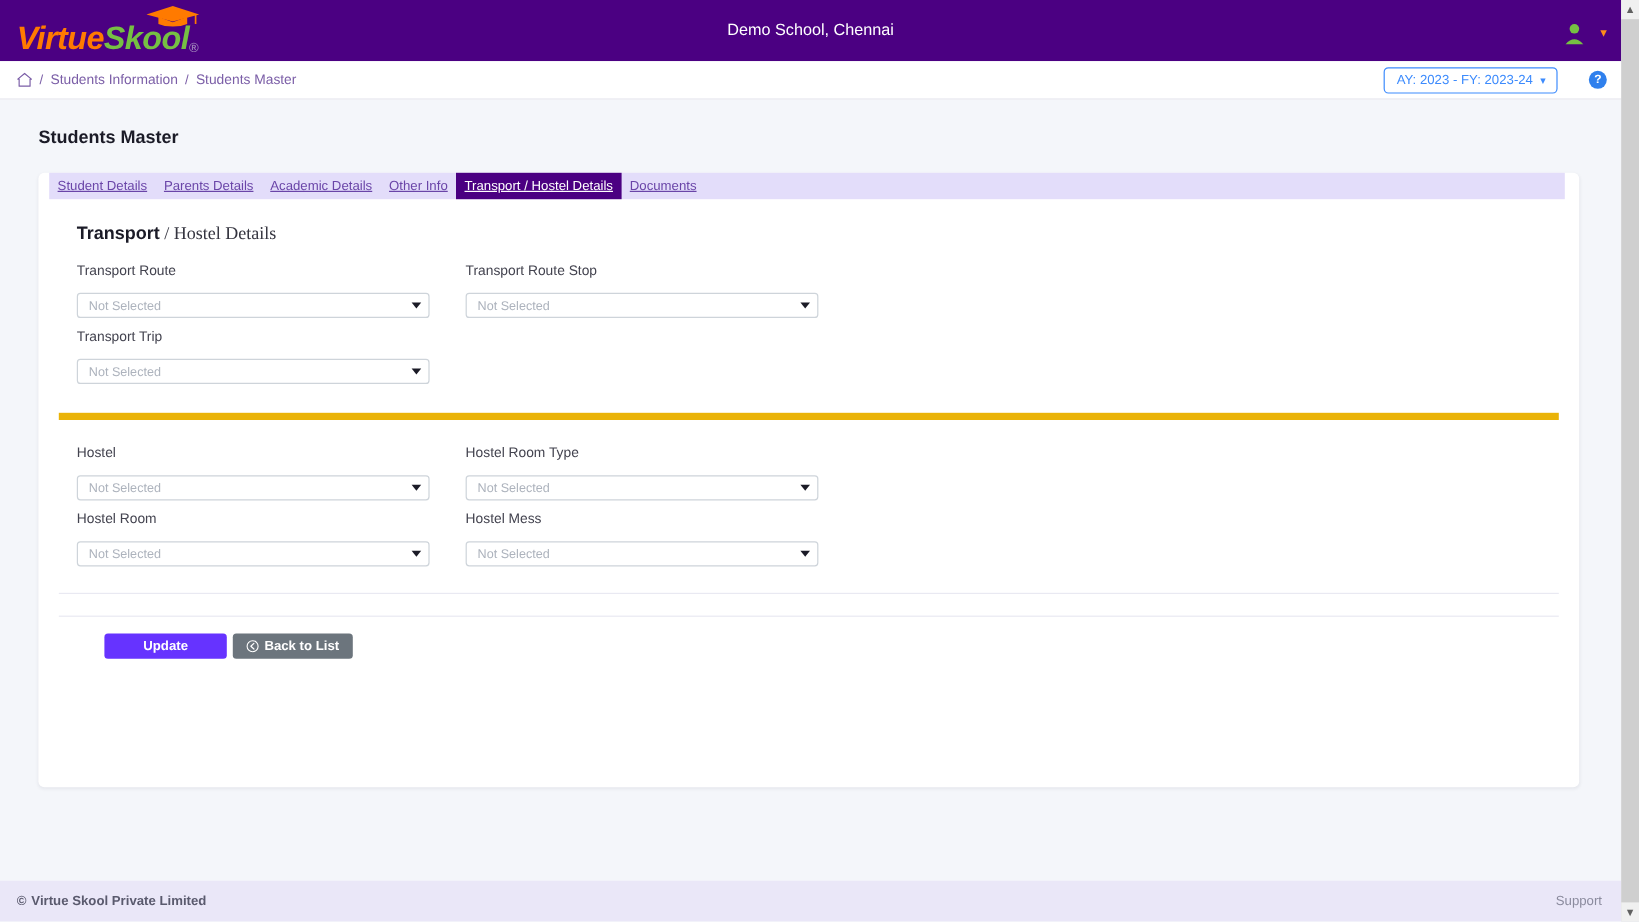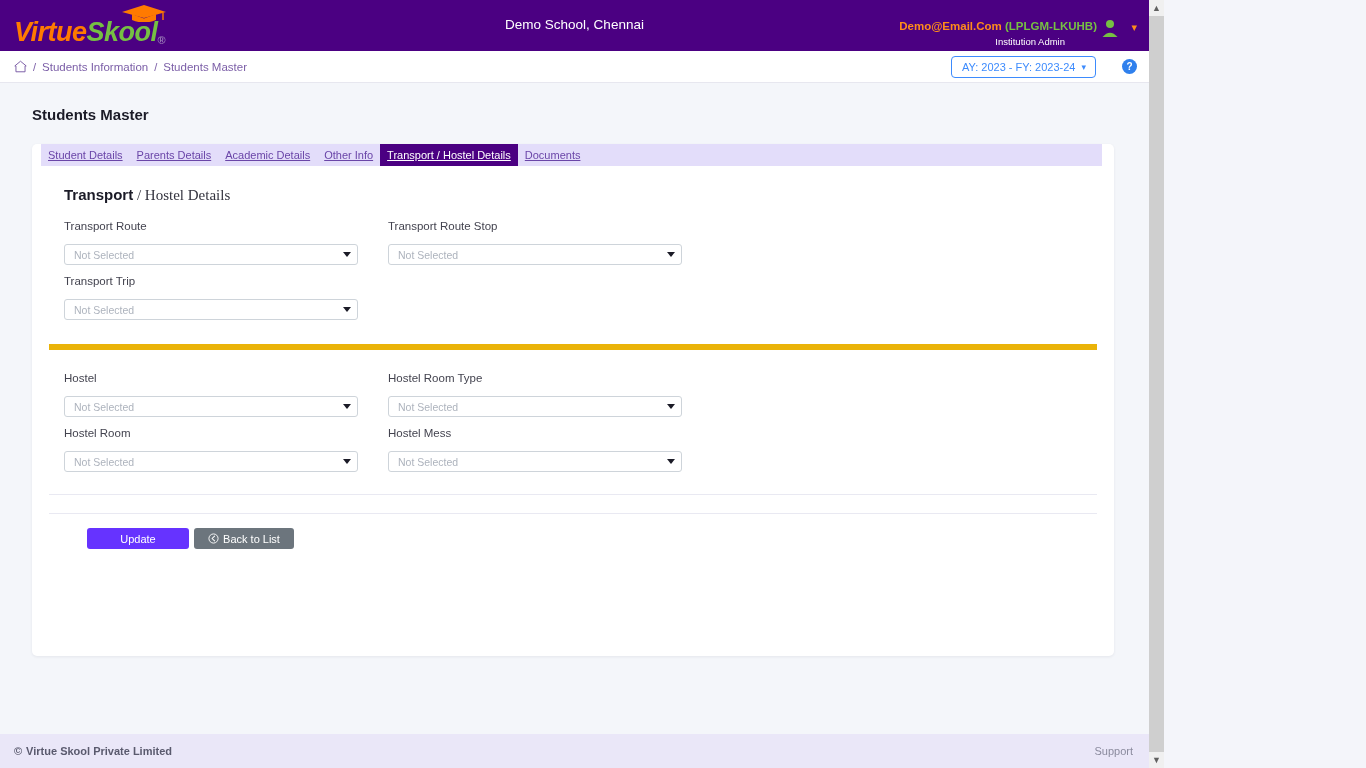--- a/index.html
+++ b/index.html
@@ -8,21 +8,21 @@
     font-family: "Liberation Sans", sans-serif;
     background: #f4f5fa;
     overflow: hidden;
   }
   .viewport {
     position: relative;
     width: 1366px; height: 768px;
     display: flex;
   }
   .page {
-    width: 1149px; height: 768px;
+    width: 1351px; height: 768px;
     position: relative;
     background: #f4f6fa;
     display: flex; flex-direction: column;
   }
 
   
   .topbar {
     height: 51px;
     background: #4b0082;
     position: relative;
@@ -198,20 +198,21 @@
     border-top: 1px solid #e9e9f2;
     display: flex; gap: 5px;
     padding-left: 38px;
   }
   .btn {
     height: 21px; border: none; border-radius: 3px;
     font-size: 11px; color: #fff;
     display: flex; align-items: center; justify-content: center;
     gap: 4px; cursor: pointer;
     font-family: "Liberation Sans", sans-serif;
+    font-weight: bold;
   }
   .btn-update { background: #6633ff; width: 102px; }
   .btn-back { background: #6c757d; width: 100px; }
   .back-arrow-icon { width: 11px; height: 11px; display: block; }
 
   
   .footer {
     height: 34px; background: #eae7f8;
     display: flex; align-items: center;
     padding: 0 16px 0 14px;
@@ -251,27 +252,20 @@
             <polygon points="22,0 44,7 22,13 0,7" fill="#ff7a00"></polygon>
             <path d="M10,9 L10,15 Q22,20 34,15 L34,9 L22,13.5 Z" fill="#ff7a00"></path>
             <line x1="41" y1="7.5" x2="41" y2="15" stroke="#ff7a00" stroke-width="1.4"></line>
           </svg>
           <span class="logo-virtue">Virtue</span><span class="logo-skool">Skool</span><span class="logo-reg">®</span>
         </div>
       </div>
 
       <div class="school-name">Demo School, Chennai</div>
 
-      <div class="user-block">
-        <div class="user-line1">
-          <span class="user-email">Demo@Email.Com</span>
-          <span class="user-code">(LPLGM-LKUHB)</span>
-        </div>
-        <div class="user-role">Institution Admin</div>
-      </div>
       <svg class="avatar-icon" viewBox="0 0 18 18">
         <circle cx="9" cy="5" r="4" fill="#76c043"></circle>
         <path d="M1.5,18 Q9,9.5 16.5,18 Z" fill="#76c043"></path>
       </svg>
       <div class="user-caret">▾</div>
     </div>
 
     <div class="crumbbar">
       <div class="crumb-left">
         <svg class="home-icon" viewBox="0 0 16 16">

